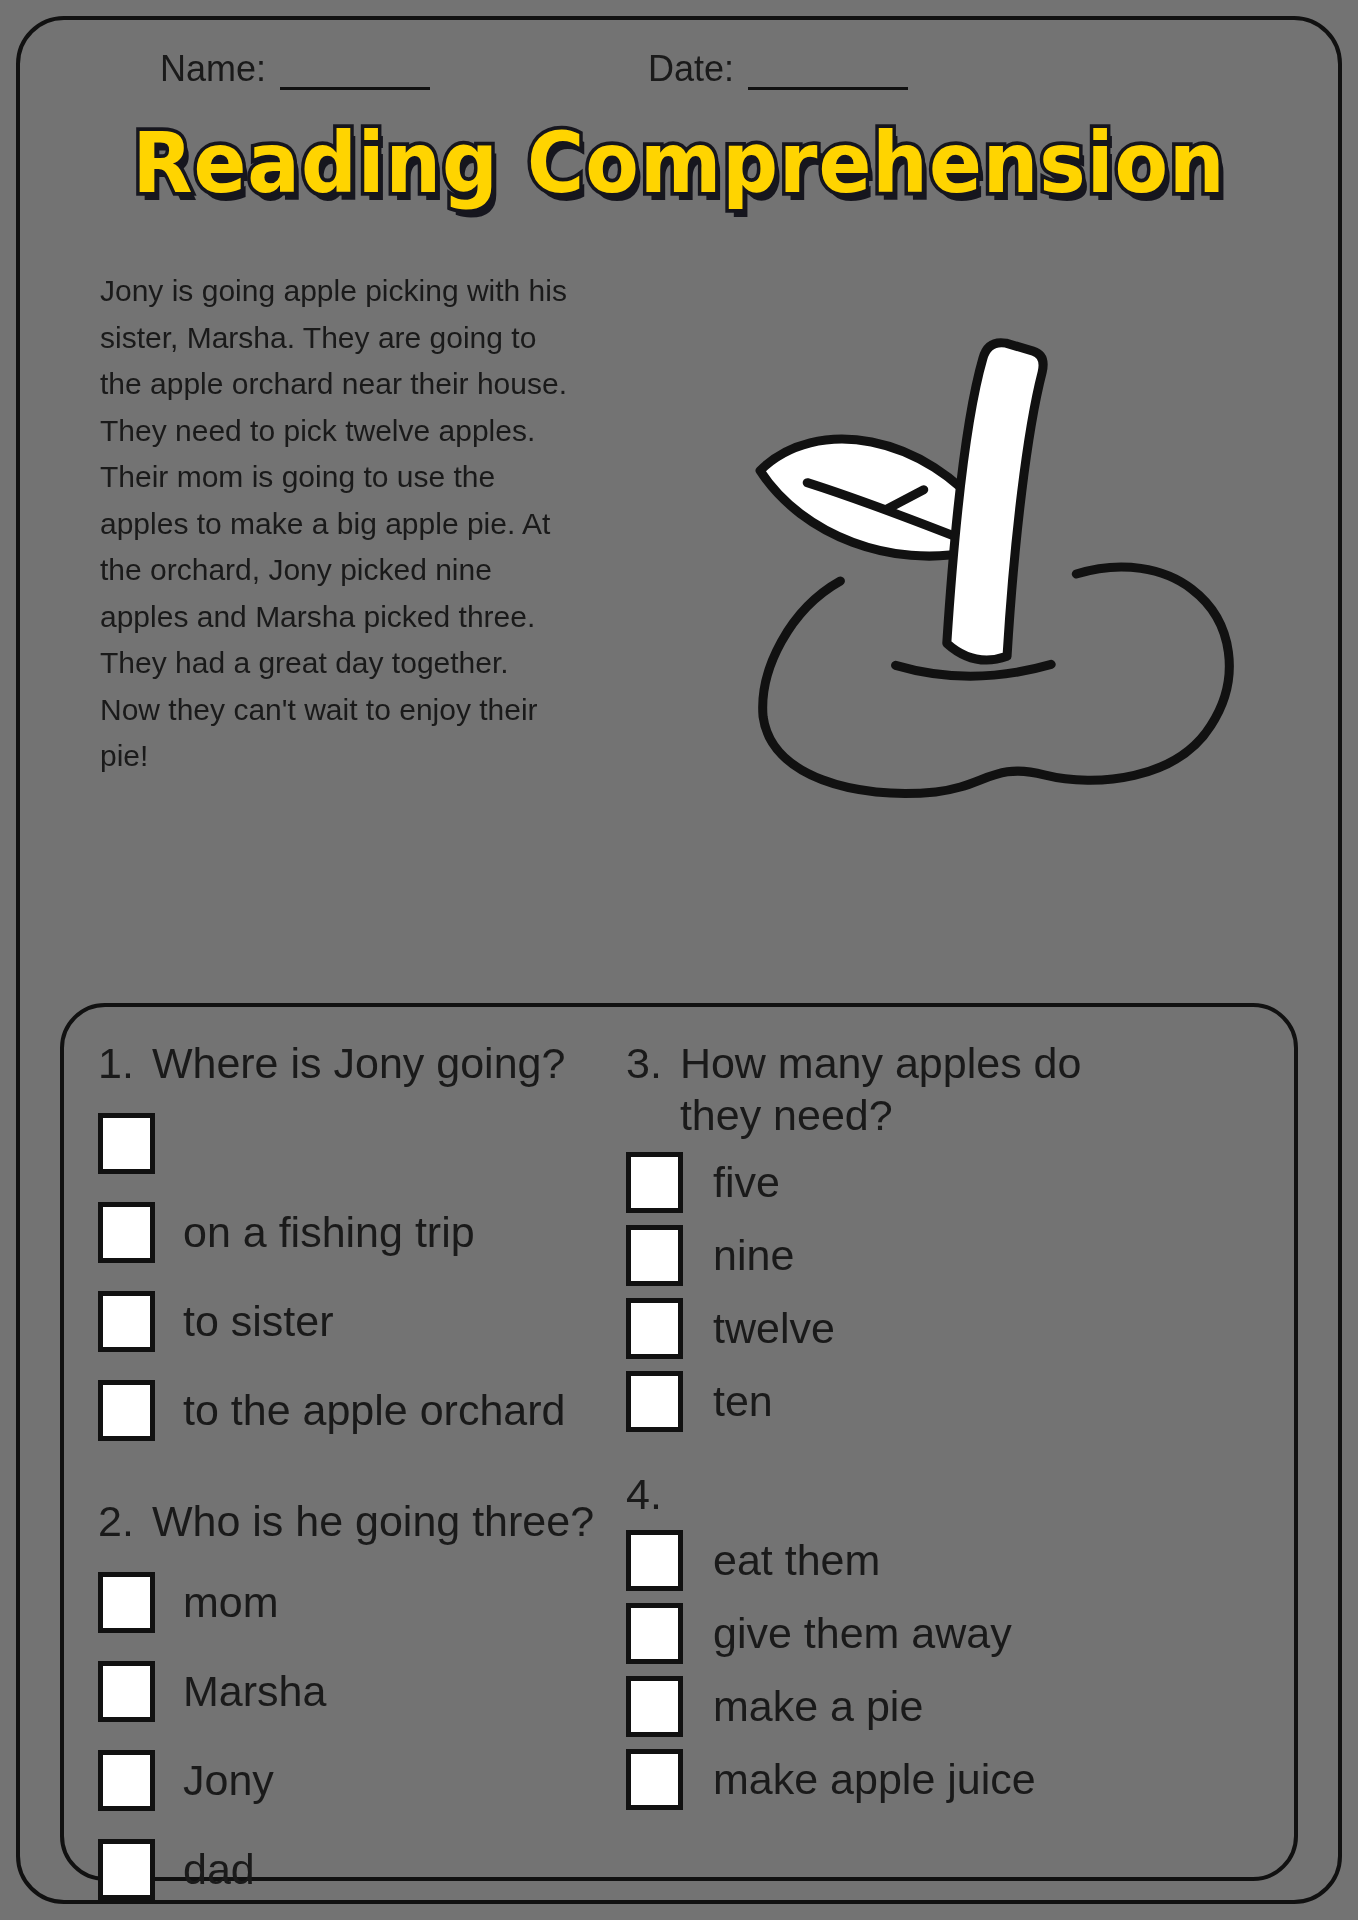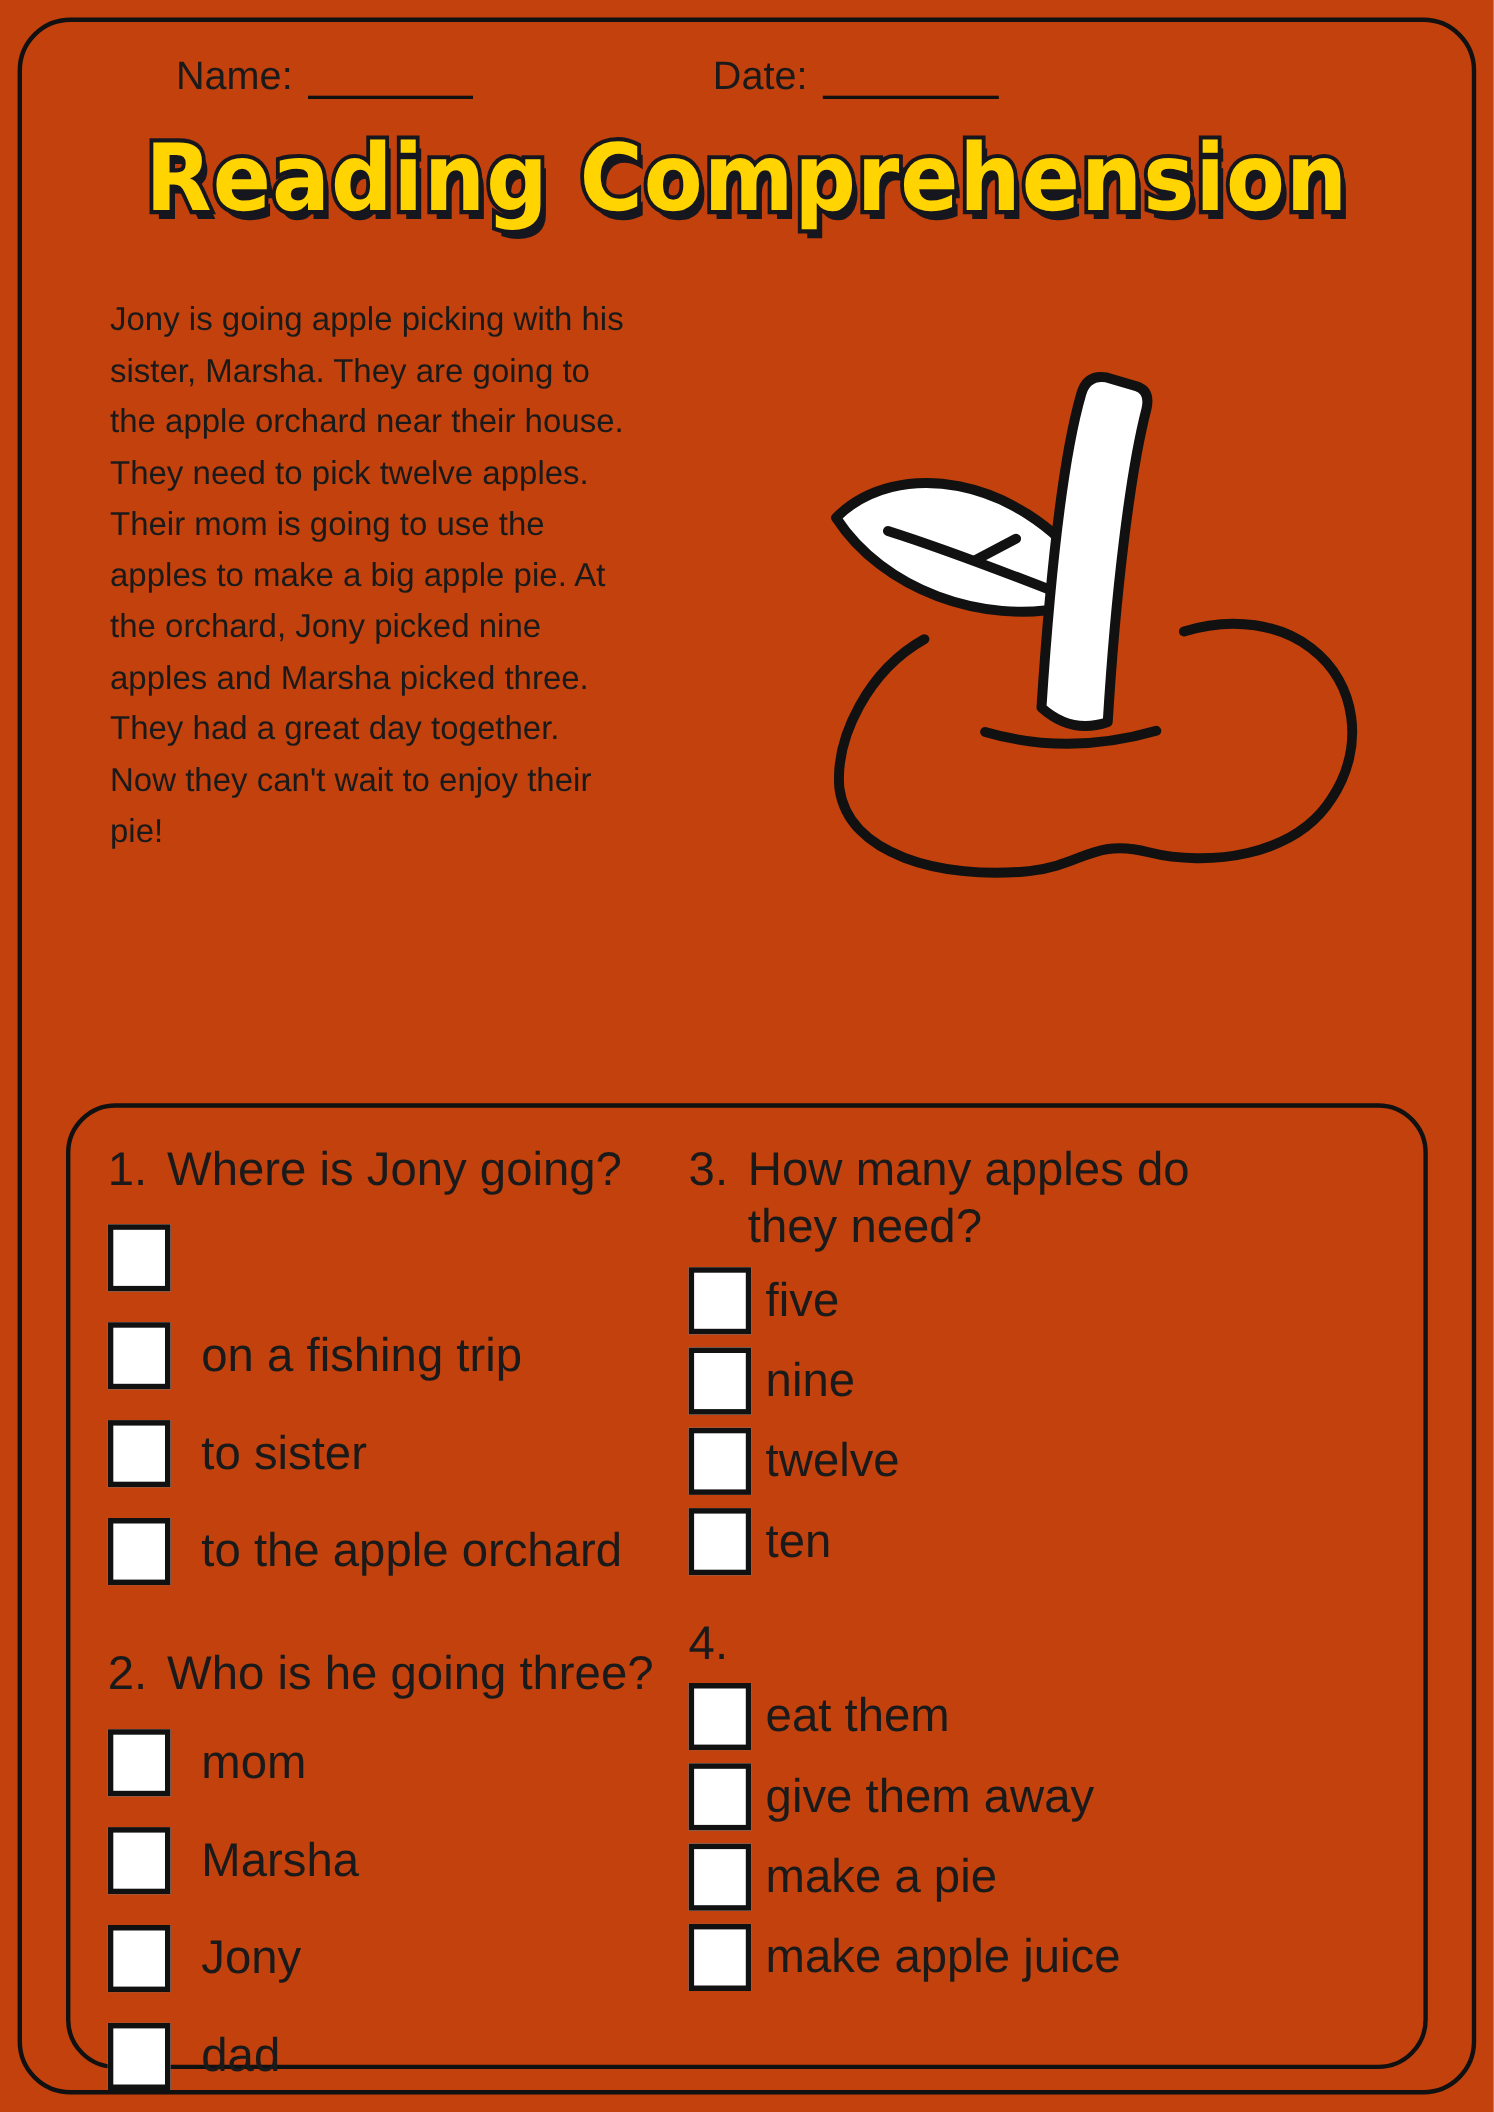--- a/index.html
+++ b/index.html
@@ -1,19 +1,19 @@
 <!DOCTYPE html>
 <html style="--title-fill: #FFD400; --title-outline: #16161E;"><head>
 <meta charset="utf-8">
 <style>
   html,body{margin:0;padding:0;background:#e8e8e8;}
   .sheet{
     position:relative;
     width:1358px;height:1920px;
-    background:#c2410c;
+    background:#737373;
     font-family:"Liberation Sans", sans-serif;
     color:#1a1a1a;
     overflow:hidden;
   }
   .page-border{
     position:absolute;left:16px;top:16px;right:16px;bottom:16px;
     border:4px solid #111;border-radius:48px;
     pointer-events:none;
   }
   
@@ -59,21 +59,21 @@
   .col-left{width:528px;flex:none;}
   .col-right{flex:1;}
   .q-header{display:flex;font-size:43px;line-height:1.22;margin-bottom:24px;}
   .q-num{flex:none;margin-right:18px;}
   .q-text{max-width:430px;}
   .col-left .q-text{max-width:470px;}
   .q2{margin-top:26px;}
   .q4{margin-top:24px;margin-bottom:12px;}
   .col-right .q-header{margin-bottom:10px;}
   .opt{display:flex;align-items:center;margin-bottom:28px;}
-  .col-right .opt{margin-bottom:12px;}
+  .col-right .opt{margin-bottom:12px;gap:17px;}
   .chk{
     flex:none;width:47px;height:51px;border:5px solid #111;
     background:#fff;margin-right:28px;
   }
   .col-right .chk{margin-right:13px;}
   .opt-label{font-size:43px;white-space:nowrap;}
 </style>
 </head>
 <body>
 

